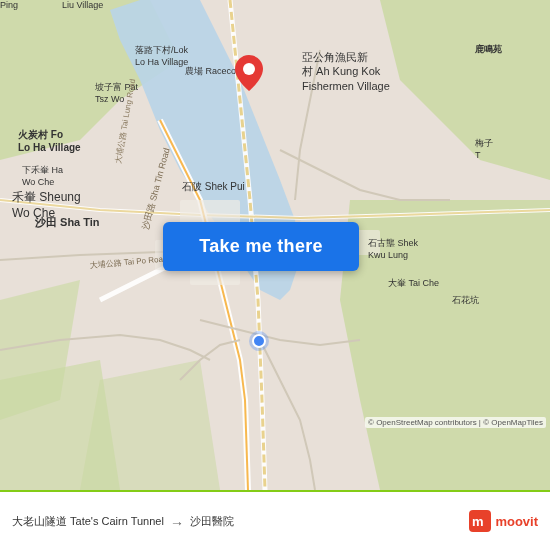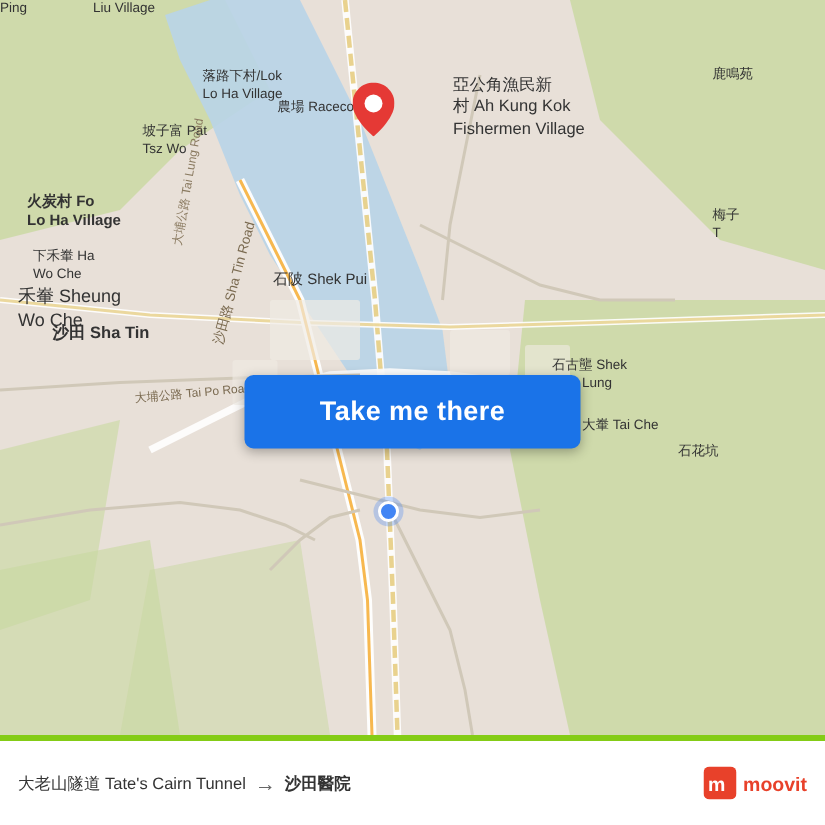--- a/index.html
+++ b/index.html
@@ -18,50 +18,49 @@
       position: absolute;
       top: 0; left: 0;
       width: 100%; height: 100%;
     }
 
     
     #take-me-there-btn {
       position: absolute;
       top: 222px;
       left: 163px;
-      width: 224px;
+      width: 196px;
       height: 49px;
       background-color: #1a73e8;
       color: white;
       border: none;
       border-radius: 6px;
       font-size: 18px;
       font-weight: 600;
       cursor: pointer;
       display: flex;
       align-items: center;
       justify-content: center;
       box-shadow: 0 2px 8px rgba(0,0,0,0.3);
       letter-spacing: 0.3px;
-      margin-top: 28px;
     }
 
     
     #bottom-bar {
       position: absolute;
       bottom: 0;
       left: 0;
       width: 550px;
       height: 60px;
       background-color: #ffffff;
       display: flex;
       align-items: center;
       justify-content: space-between;
       padding: 0 12px;
-      border-top: 4px solid #84cc16;
+      border-top: 2px solid #84cc16;
     }
 
     #route-info {
       display: flex;
       align-items: center;
       gap: 6px;
       flex: 1;
     }
 
     #route-from {
@@ -71,21 +70,21 @@
     }
 
     #route-arrow {
       font-size: 14px;
       color: #666;
     }
 
     #route-to {
       font-size: 11px;
       color: #333;
-      font-weight: 700;
+      font-weight: 400;
     }
 
     #moovit-logo {
       display: flex;
       align-items: center;
       gap: 4px;
     }
 
     #moovit-text {
       font-size: 13px;
@@ -168,21 +167,21 @@
 
   <div style="position:absolute; top:45px; left:108px; font-size:9px; color:#333; line-height:1.3;margin-left:27px;">
     落路下村/Lok<br>Lo Ha Village
   </div>
   <div style="position:absolute; top:30px; left:302px; font-size:11px; color:#333; line-height:1.3;margin-top:20px;">
     亞公角漁民新<br>村 Ah Kung Kok<br>Fishermen Village
   </div>
   <div style="position:absolute; top:128px; left:18px; font-size:10px; color:#333; line-height:1.3;font-weight:bold;">
     火炭村 Fo<br>Lo Ha Village
   </div>
-  <div style="position:absolute; top:44px; left:475px; font-size:9px; color:#333; line-height:1.3;">
+  <div style="position:absolute; top:44px; left:475px; font-size:9px; color:#333; line-height:1.3;font-weight:bold;">
     鹿鳴苑
   </div>
   <div style="position:absolute; top:66px; left:185px; font-size:9px; color:#333; line-height:1.3;">
     農場 Racecourse
   </div>
   <div style="position:absolute; top:82px; left:95px; font-size:9px; color:#333; line-height:1.3;">
     坡子富 Pat<br>Tsz Wo
   </div>
   <div style="position:absolute; top:165px; left:22px; font-size:9px; color:#333; line-height:1.3;">
     下禾輋 Ha<br>Wo Che
@@ -224,20 +223,21 @@
   <svg style="position:absolute; top:55px; left:235px; width:28px; height:36px;" viewBox="0 0 28 36" xmlns="http://www.w3.org/2000/svg">
     <path d="M14 0 C6.3 0 0 6.3 0 14 C0 24.5 14 36 14 36 C14 36 28 24.5 28 14 C28 6.3 21.7 0 14 0 Z" fill="#e53935"></path>
     <circle cx="14" cy="14" r="6" fill="white"></circle>
   </svg>
 
   <div class="blue-dot" style="position:absolute; top:334px; left:252px;">
   </div>
 
   <button id="take-me-there-btn">Take me there</button>
 
+  <div id="osm-attribution">© OpenStreetMap contributors | © OpenMapTiles</div>
 </div>
 
 <div id="bottom-bar">
   <div id="route-info">
     <span id="route-from">大老山隧道 Tate's Cairn Tunnel</span>
     <span id="route-arrow">→</span>
     <span id="route-to">沙田醫院</span>
   </div>
   <div id="moovit-logo">
 

